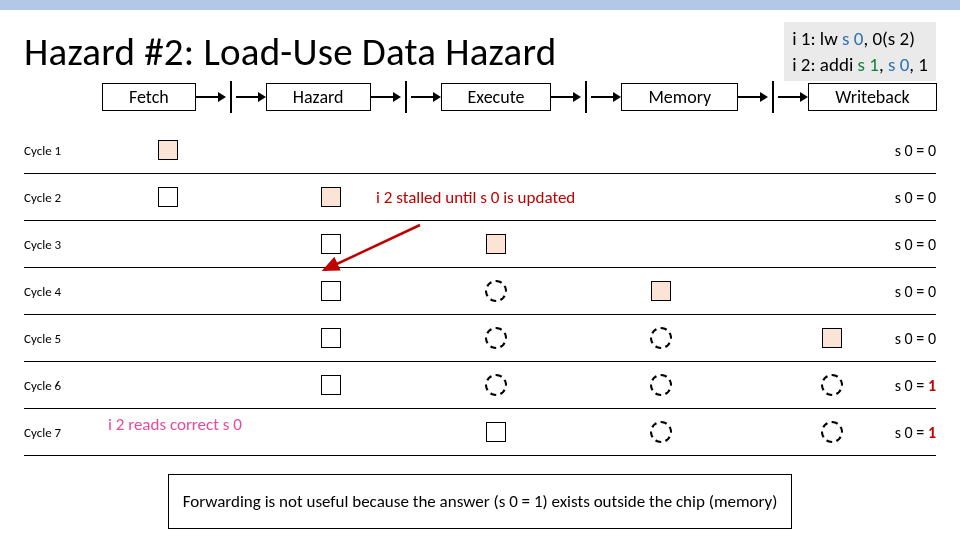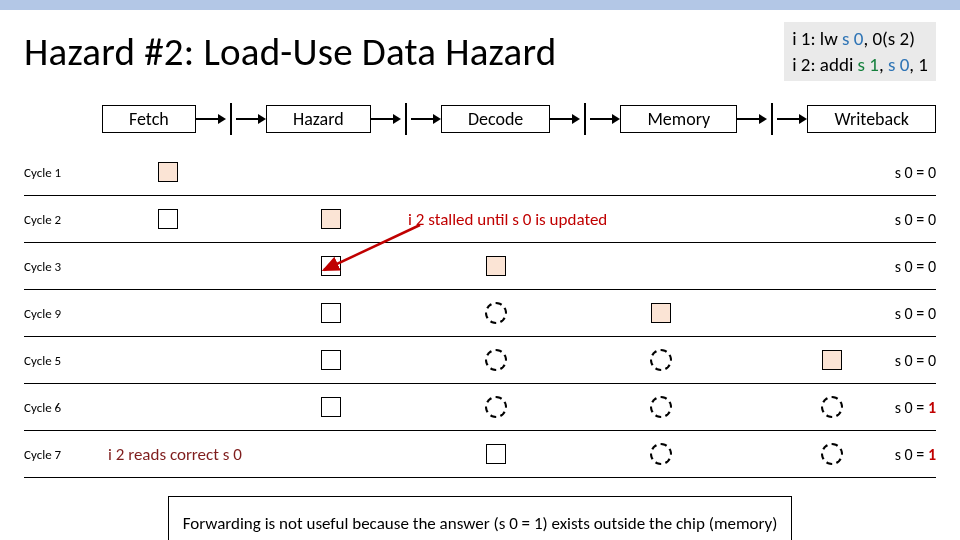--- a/index.html
+++ b/index.html
@@ -21,21 +21,20 @@
     position: relative;
     padding: 12px 24px 0 24px;
     box-sizing: border-box;
     width: 100%;
     height: calc(100% - 10px);
   }
   .title-row {
     display: flex;
     justify-content: space-between;
     align-items: center;
-    margin-bottom: 22px;
   }
   .title {
     font-size: 39px;
     font-weight: 400;
     letter-spacing: 0.2px;
   }
   .instr-box {
     background: #eaeaea;
     padding: 4px 8px;
     font-size: 19px;
@@ -133,28 +132,27 @@
   .pos-execute { left: 394px; }
   .pos-memory  { left: 559px; }
   .pos-write   { left: 730px; }
   .stall-text {
     position: absolute;
     left: 274px;
     top: 50%;
     transform: translateY(-50%);
     font-size: 17px;
     color: #c00000;
-    margin-left: 32px;
   }
   .read-text {
     position: absolute;
     left: 84px;
-    bottom: 12px;
+    bottom: 20px;
     font-size: 17px;
-    color: #7f1d1d;
+    color: #ec4899;
   }
   .footnote {
     margin: 18px auto 0 auto;
     border: 1.5px solid #000;
     padding: 16px 14px;
     font-size: 17px;
     width: fit-content;
   }
   
   svg.overlay {
@@ -196,21 +194,21 @@
     <span class="stage-label">Hazard</span>
     <span class="arrow-h">
         <span class="line"></span>
         <span class="head"></span>
       </span>
     <span class="latch"></span>
     <span class="arrow-h">
         <span class="line"></span>
         <span class="head"></span>
       </span>
-    <span class="stage-label">Decode</span>
+    <span class="stage-label">Execute</span>
     <span class="arrow-h">
         <span class="line"></span>
         <span class="head"></span>
       </span>
     <span class="latch"></span>
     <span class="arrow-h">
         <span class="line"></span>
         <span class="head"></span>
       </span>
     <span class="stage-label">Memory</span>
@@ -249,21 +247,21 @@
     <div class="cycle-row">
       <div class="cycle-label">Cycle 3</div>
       <div class="lane">
         <div class="tok sq-solid fill-none pos-decode"></div>
         <div class="tok sq-solid fill-apricot pos-execute"></div>
         <div class="s0val">s 0 = 0</div>
       </div>
     </div>
 
     <div class="cycle-row">
-      <div class="cycle-label">Cycle 9</div>
+      <div class="cycle-label">Cycle 4</div>
       <div class="lane">
         <div class="tok sq-solid fill-none pos-decode"></div>
         <div class="tok sq-dashed pos-execute"></div>
         <div class="tok sq-solid fill-apricot pos-memory"></div>
         <div class="s0val">s 0 = 0</div>
       </div>
     </div>
 
     <div class="cycle-row">
       <div class="cycle-label">Cycle 5</div>

